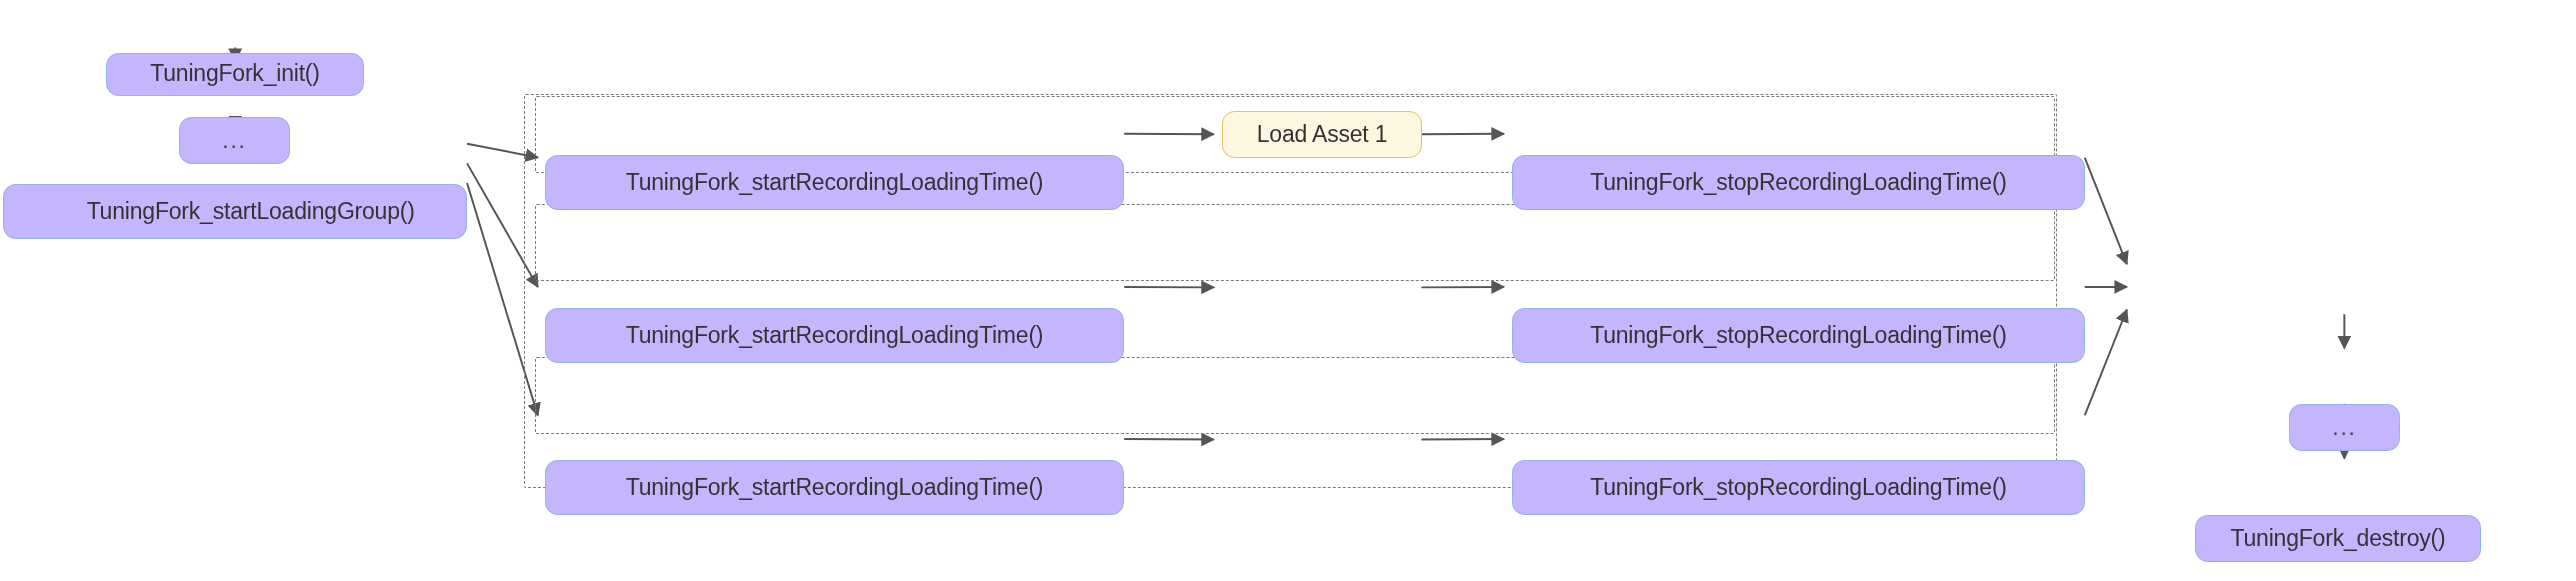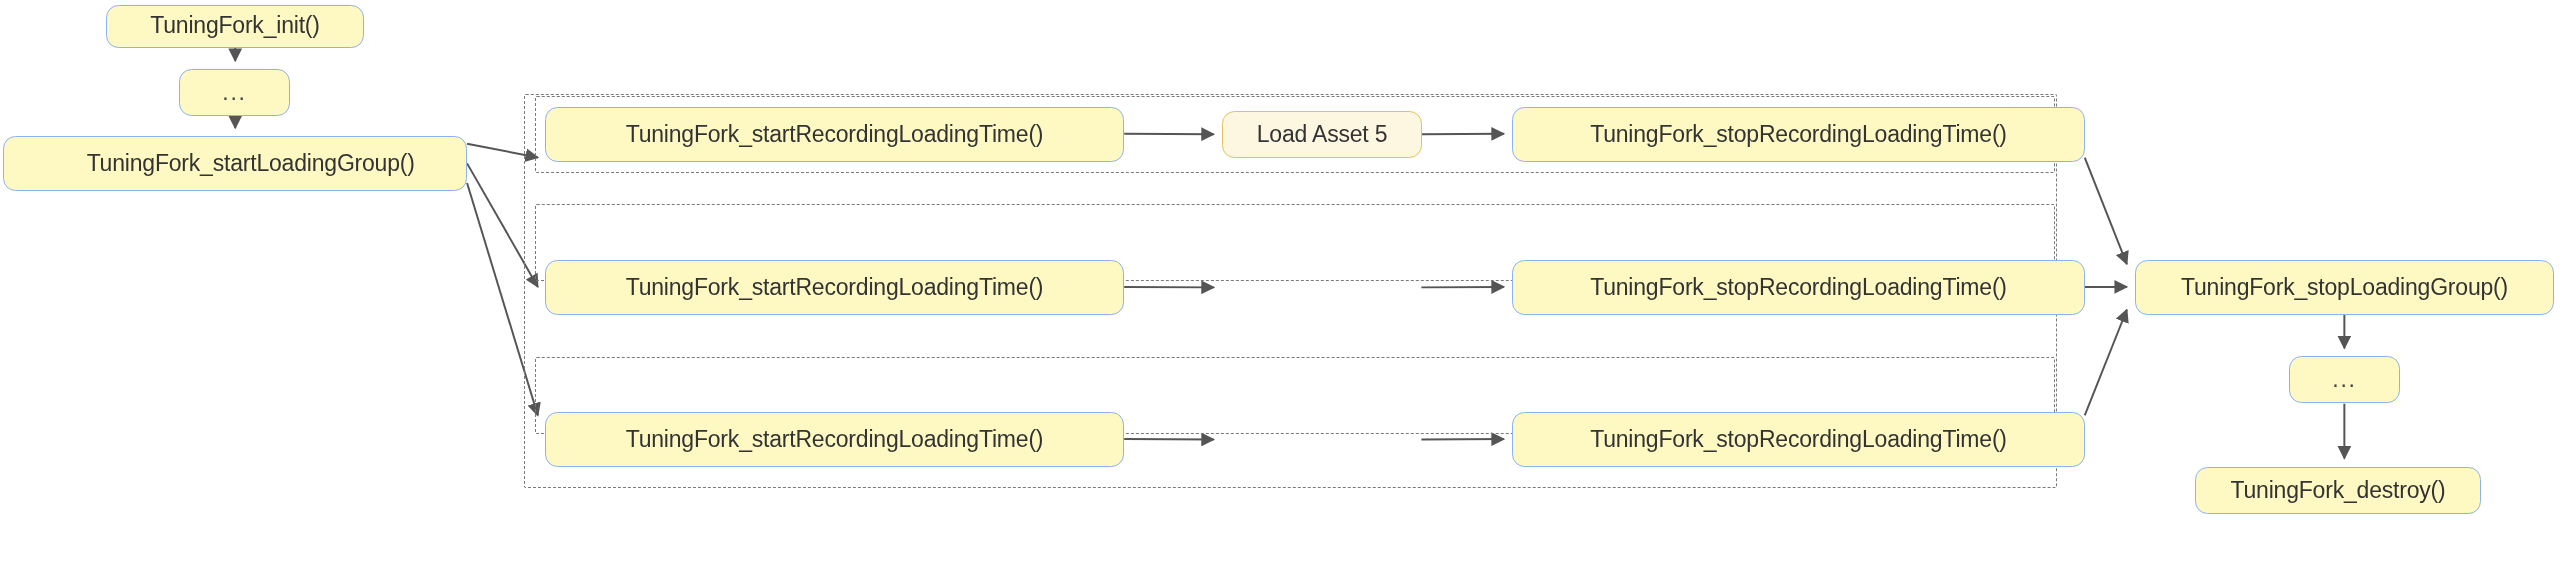--- a/index.html
+++ b/index.html
@@ -33,22 +33,23 @@
     justify-content: center;
     border-radius: 12.5px;
     font-size: 23px;
     line-height: 1.1;
     letter-spacing: -0.2px;
     color: #333333;
     white-space: nowrap;
     z-index: 3;
   }
   .node.blue {
-    background: #fef9c3;
+    background: #c4b5fd;
     border: 1.8px solid #8cb2ef;
+    margin-top: 48px;
   }
   .node.yellow {
     background: #fdf6e1;
     border: 1.8px solid #e3c35e;
   }
   .node.ellipsis {
     font-size: 23px;
     letter-spacing: 1.8px;
     color: #444;
   }
@@ -119,43 +120,40 @@
   </div>
 
   <div class="node blue" style="left:2.7px; top:136px; width:464px; height:55px;padding-left:32px;">
     <span>TuningFork_startLoadingGroup()</span>
   </div>
 
   <div class="node blue" style="left:545px; top:107px; width:579px; height:55px;">
     <span>TuningFork_startRecordingLoadingTime()</span>
   </div>
   <div class="node yellow" style="left:1222px; top:111px; width:200px; height:47px;">
-    <span>Load Asset 5</span>
+    <span>Load Asset 1</span>
   </div>
   <div class="node blue" style="left:1512px; top:107px; width:573px; height:55px;">
     <span>TuningFork_stopRecordingLoadingTime()</span>
   </div>
 
   <div class="node blue" style="left:545px; top:260px; width:579px; height:55px;">
     <span>TuningFork_startRecordingLoadingTime()</span>
   </div>
   <div class="node blue" style="left:1512px; top:260px; width:573px; height:55px;">
     <span>TuningFork_stopRecordingLoadingTime()</span>
   </div>
 
   <div class="node blue" style="left:545px; top:412px; width:579px; height:55px;">
     <span>TuningFork_startRecordingLoadingTime()</span>
   </div>
   <div class="node blue" style="left:1512px; top:412px; width:573px; height:55px;">
     <span>TuningFork_stopRecordingLoadingTime()</span>
   </div>
 
-  <div class="node blue" style="left:2135px; top:260px; width:419px; height:55px;">
-    <span>TuningFork_stopLoadingGroup()</span>
-  </div>
   <div class="node blue ellipsis" style="left:2289px; top:356px; width:111px; height:47px;">
     <span>...</span>
   </div>
   <div class="node blue" style="left:2195px; top:467px; width:286px; height:47px;">
     <span>TuningFork_destroy()</span>
   </div>
 
 </div>
 
 

